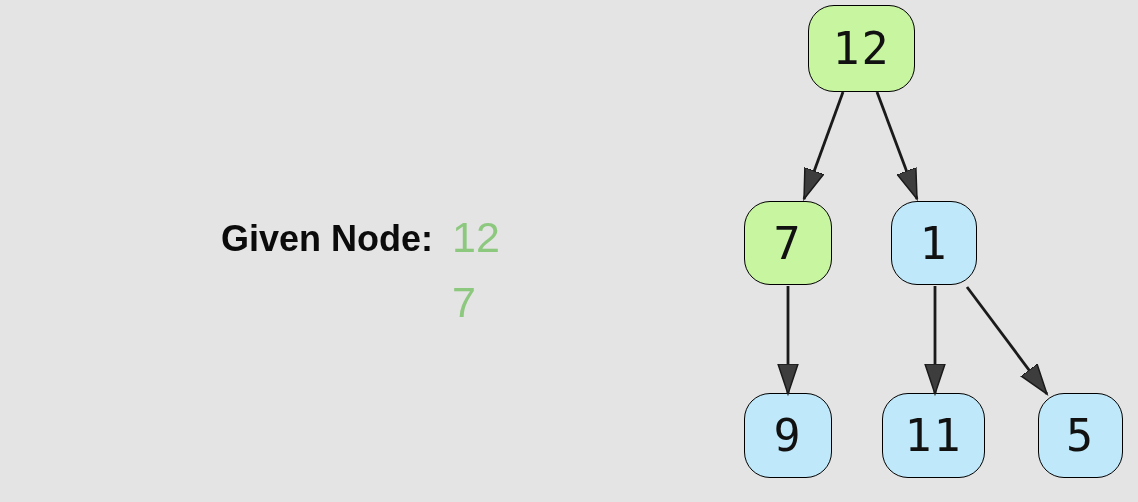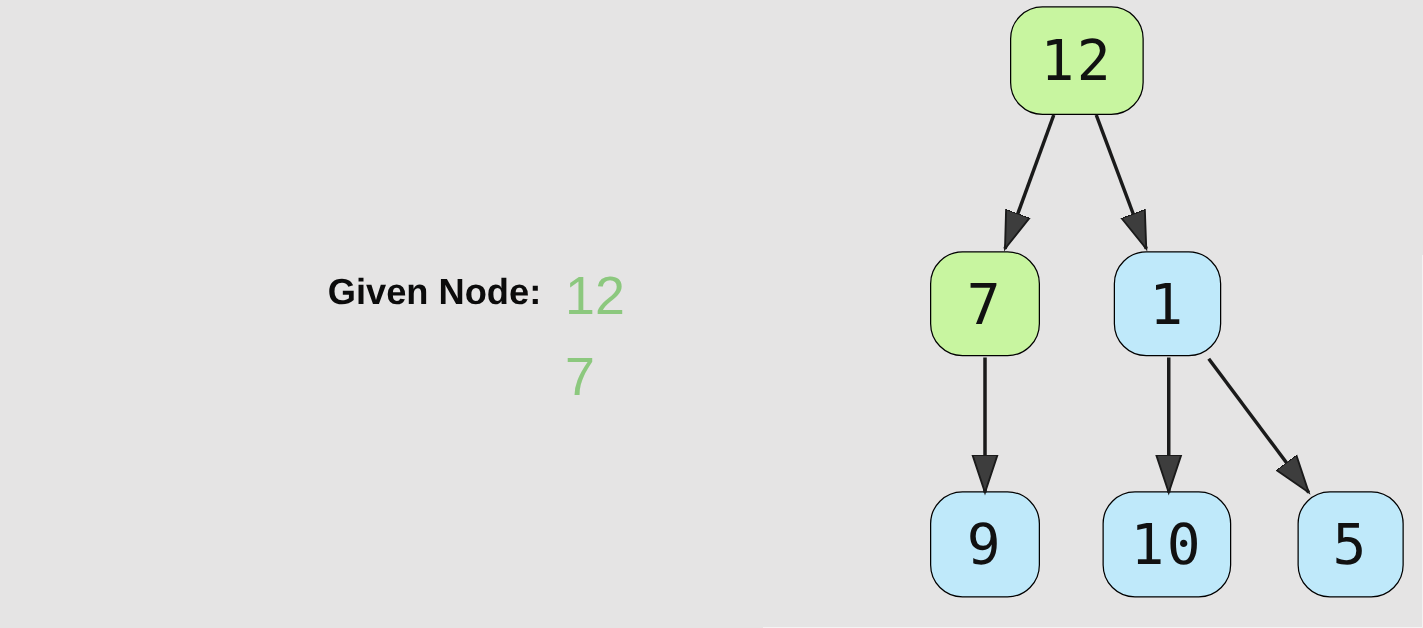--- a/index.html
+++ b/index.html
@@ -13,21 +13,21 @@
     height: 502px;
     background: var(--background, #e5e4e4);
     overflow: hidden;
     font-family: "Liberation Sans", sans-serif;
   }
   
   .info-label {
     position: absolute;
     right: 705px;
     font-weight: bold;
-    font-size: 29px;
+    font-size: 36px;
     color: var(--label_text, #0b0b0b);
     white-space: nowrap;
     line-height: 1.1;
   }
   .info-value {
     position: absolute;
     left: 452px;
     font-size: 43px;
     font-weight: normal;
     color: var(--value_text, #8cc87e);
@@ -84,21 +84,21 @@
   <span class="info-label r1l">Given Node:</span>
   <span class="info-value r1v">12</span>
 
   <span class="info-value r2v">7</span>
 
   <div class="nodes-layer">
       <div class="node" style="left: 808px; top: 5px; width: 107px; height: 87px; background: rgb(200, 245, 160);">12</div>
       <div class="node" style="left: 744px; top: 201px; width: 88px; height: 84px; background: rgb(200, 245, 160);">7</div>
       <div class="node" style="left: 891px; top: 201px; width: 86px; height: 84px; background: rgb(191, 233, 250);">1</div>
       <div class="node" style="left: 744px; top: 393px; width: 88px; height: 85px; background: rgb(191, 233, 250);">9</div>
-      <div class="node" style="left: 882px; top: 393px; width: 103px; height: 85px; background: rgb(191, 233, 250);">10</div>
+      <div class="node" style="left: 882px; top: 393px; width: 103px; height: 85px; background: rgb(191, 233, 250);">11</div>
       <div class="node" style="left: 1038px; top: 393px; width: 85px; height: 85px; background: rgb(191, 233, 250);">5</div>
     </div>
 
   <svg class="edges-layer" width="1138" height="502" viewBox="0 0 1138 502" xmlns="http://www.w3.org/2000/svg">
     <defs>
       <marker id="arrow" markerUnits="userSpaceOnUse" markerWidth="34" markerHeight="26" refX="30" refY="11" orient="auto">
         <path class="arrow-head" d="M0,1 L30,11 L0,21 Z"></path>
       </marker>
     </defs>
     <g>

